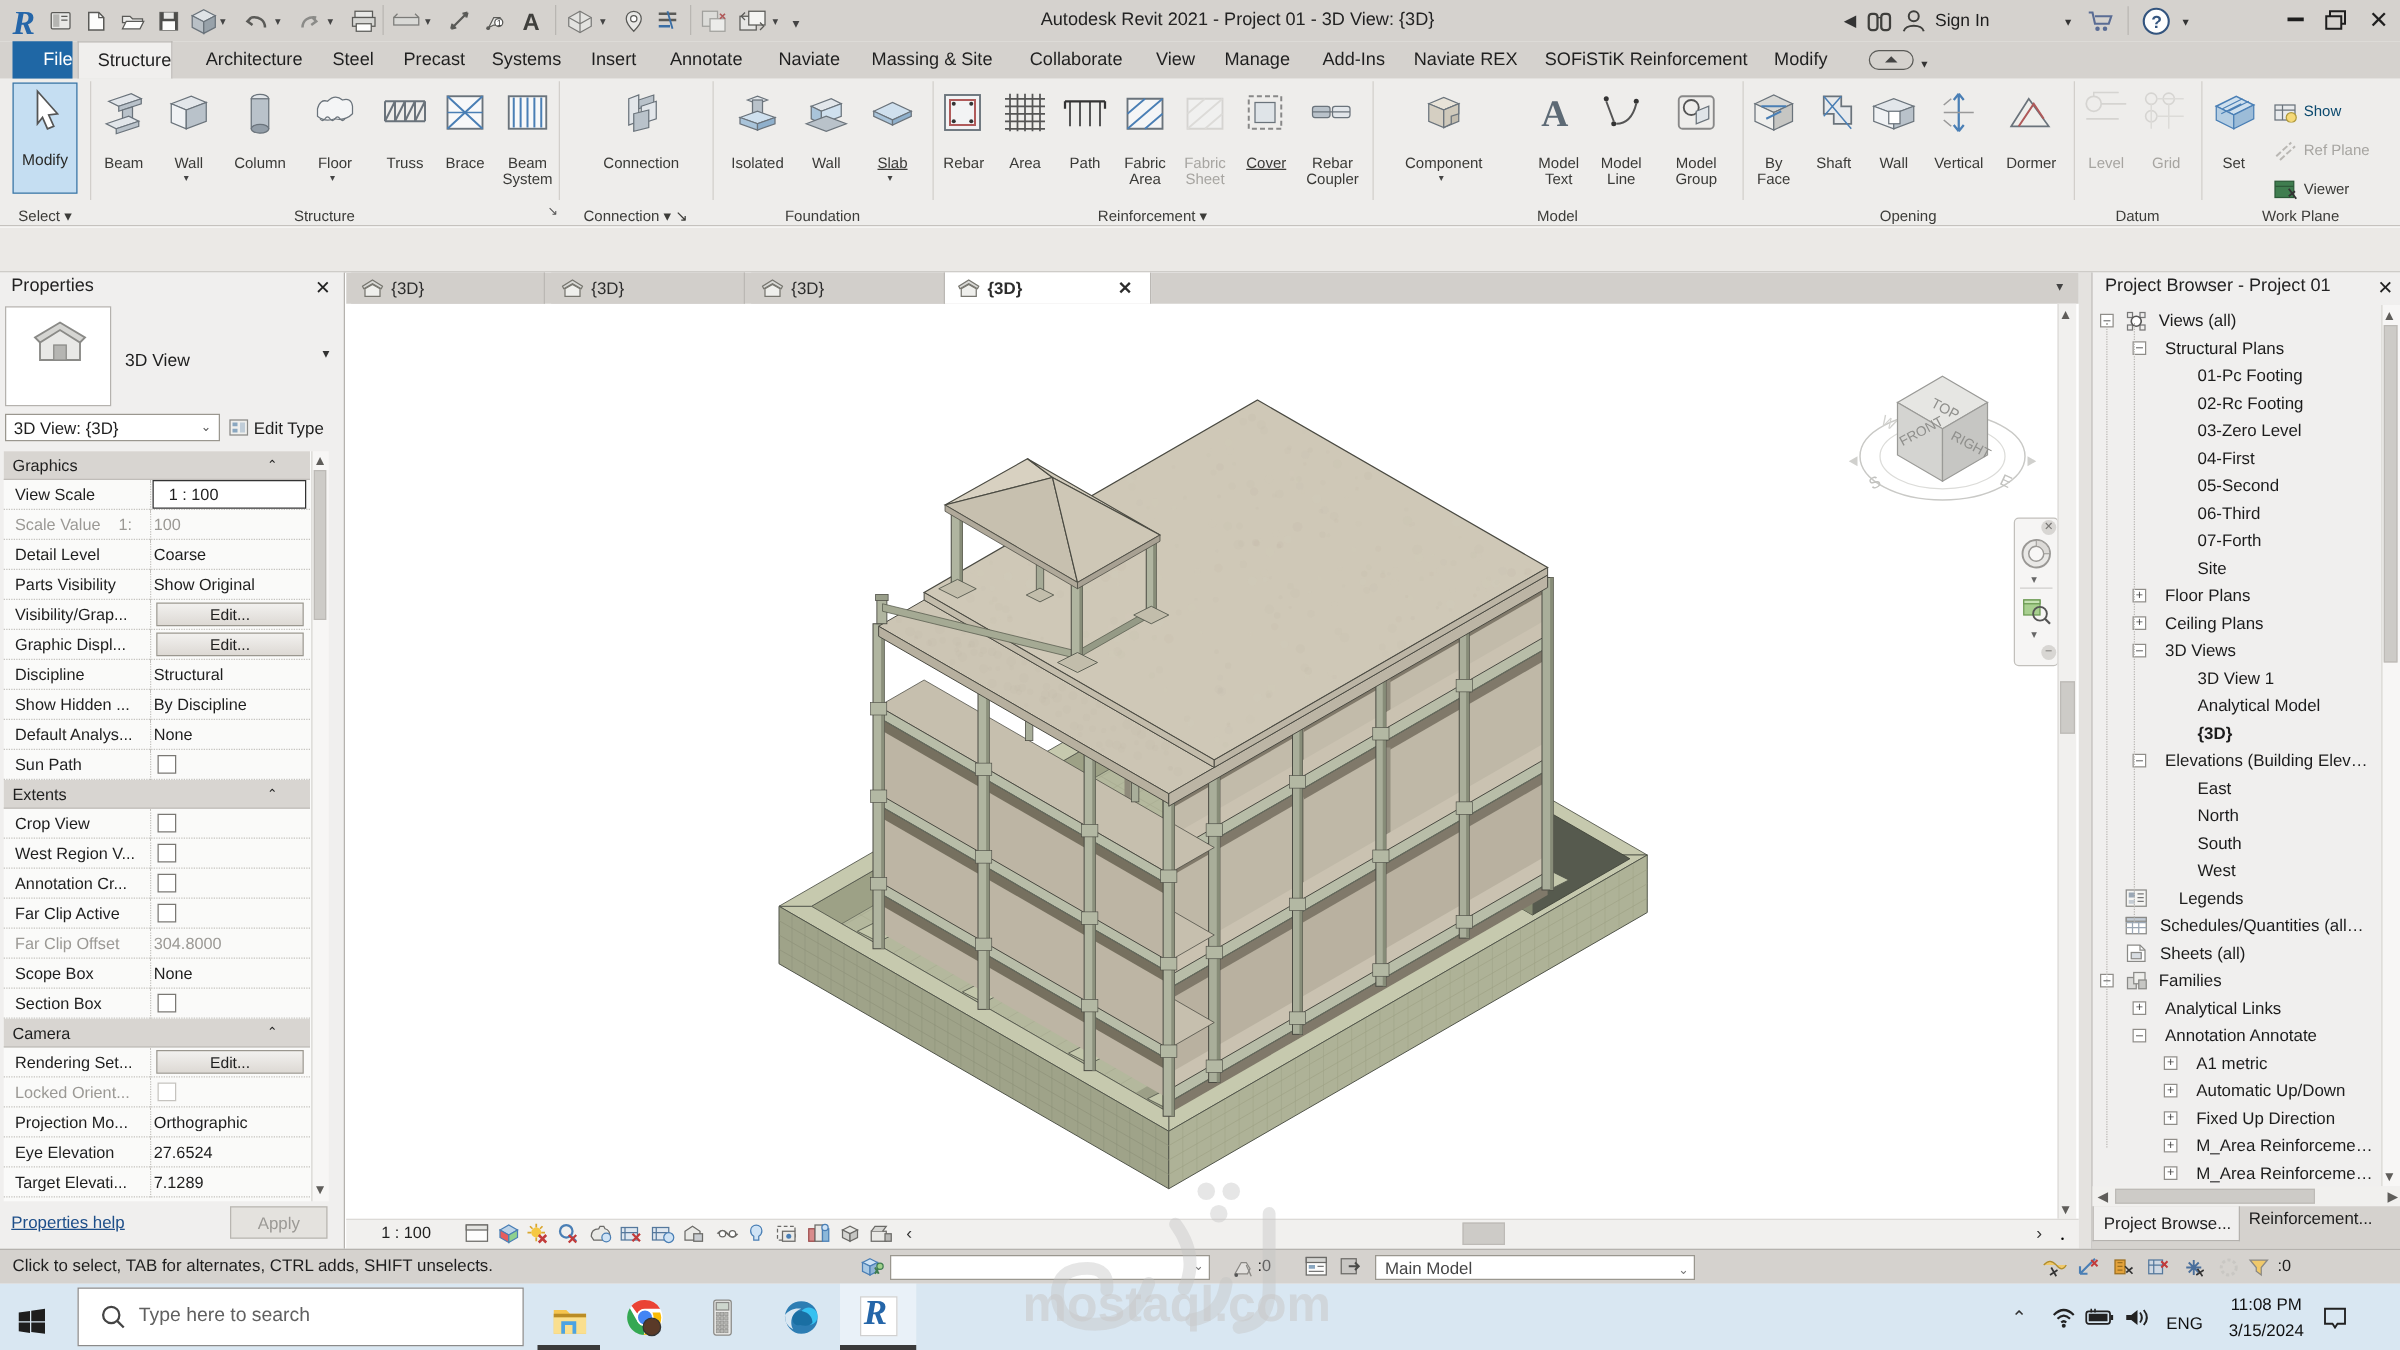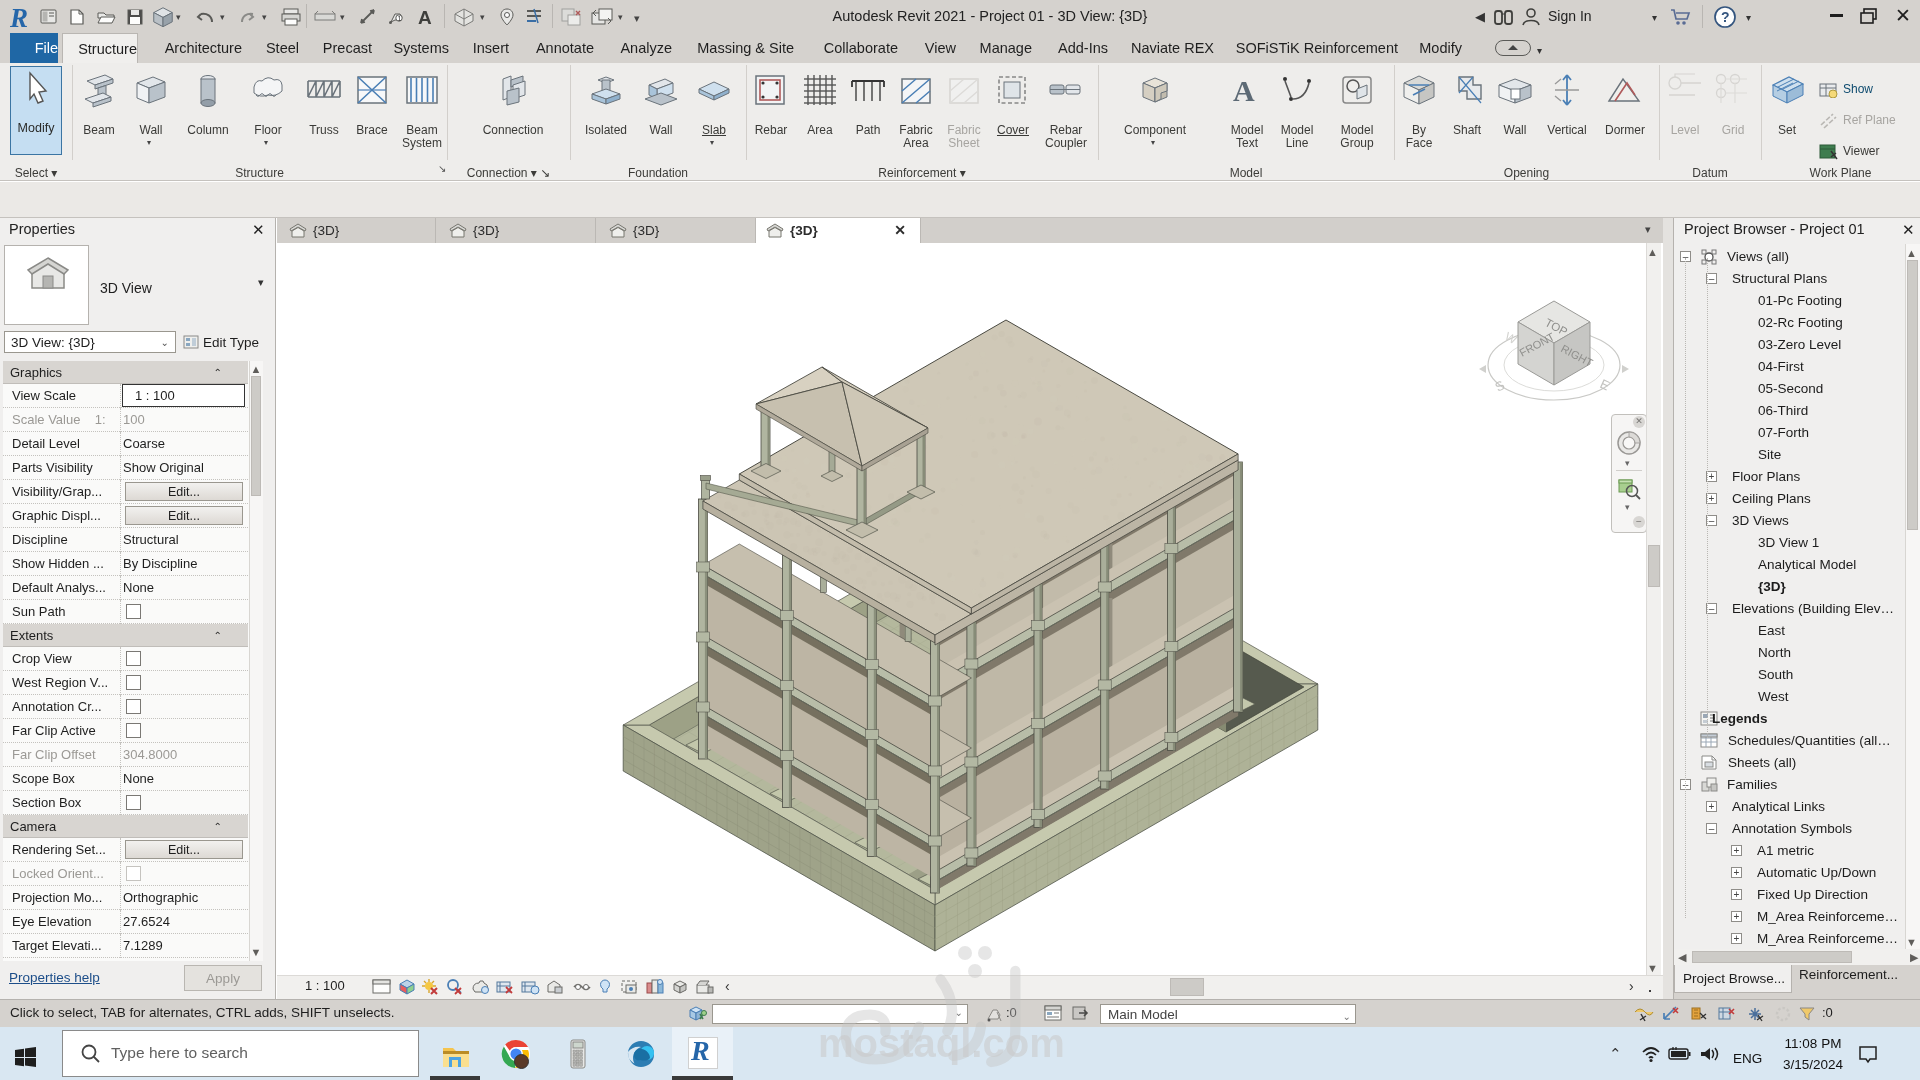--- a/index.html
+++ b/index.html
@@ -175,21 +175,21 @@
 <div class="abs" style="left:1895px;top:4px;font-size:19px;color:#1e1e1e;">✕</div>
 <div class="abs" id="tabrow"></div>
 <div class="mtab" id="filetab" style="left:10px;width:48px;">File</div>
 <div class="mtab" id="structtab" style="left:62px;width:76px;">Structure</div>
 <div class="mtab" style="left:148px;width:94px;">Architecture</div>
 <div class="mtab" style="left:250px;width:49px;">Steel</div>
 <div class="mtab" style="left:310px;width:62px;">Precast</div>
 <div class="mtab" style="left:382px;width:67px;">Systems</div>
 <div class="mtab" style="left:458px;width:51px;">Insert</div>
 <div class="mtab" style="left:518px;width:76px;">Annotate</div>
-<div class="mtab" style="left:606px;width:66px;">Analyze</div>
+<div class="mtab" style="left:606px;width:66px;">Naviate</div>
 <div class="mtab" style="left:682px;width:112px;">Massing &amp; Site</div>
 <div class="mtab" style="left:804px;width:94px;">Collaborate</div>
 <div class="mtab" style="left:912px;width:44px;">View</div>
 <div class="mtab" style="left:964px;width:68px;">Manage</div>
 <div class="mtab" style="left:1042px;width:66px;">Add-Ins</div>
 <div class="mtab" style="left:1118px;width:96px;">Naviate REX</div>
 <div class="mtab" style="left:1222px;width:176px;">SOFiSTiK Reinforcement</div>
 <div class="mtab" style="left:1406px;width:56px;">Modify</div>
 <div class="abs" style="left:1495px;top:40px;width:36px;height:16px;border:1px solid #5a5a57;border-radius:8px;text-align:center;"><svg width="34" height="14" viewBox="0 0 34 14" style="">
         <polygon points="12,9 17,4 22,9" fill="#444"></polygon>
@@ -786,21 +786,21 @@
       </div>
 <div class="trow" style="top:490px;left:0;width:247px;">
         <div style="position:absolute;left:26px;top:2px;width:18px;height:17px;"><svg width="18" height="17" viewBox="0 0 18 17" style="">
             <rect x="1" y="2" width="16" height="13" fill="#f5f5f3" stroke="#8a8a87"></rect>
             <rect x="3" y="4" width="5" height="4" fill="#9aa7b5"></rect>
             <rect x="3" y="10" width="5" height="3" fill="#c5ccd3"></rect>
             <line x1="10" y1="5" x2="15" y2="5" stroke="#777"></line>
             <line x1="10" y1="8" x2="15" y2="8" stroke="#777"></line>
             <line x1="10" y1="11" x2="15" y2="11" stroke="#777"></line>
           </svg></div>
-        <div style="position:absolute;left:38px;top:3px;font-weight:bold;">Legends</div>
+        <div style="position:absolute;left:69px;top:3px;font-weight:normal;">Legends</div>
       </div>
 <div class="trow" style="top:512px;left:0;width:247px;">
         <div style="position:absolute;left:26px;top:2px;width:18px;height:17px;"><svg width="18" height="17" viewBox="0 0 18 17" style="">
             <rect x="1" y="2" width="16" height="13" fill="#fff" stroke="#8a8a87"></rect>
             <path d="M1 6 h16 M1 10 h16 M6 2 v13 M11 2 v13" stroke="#9aa7b5"></path>
             <rect x="1" y="2" width="16" height="3" fill="#c3ccd6" stroke="#8a8a87"></rect>
           </svg></div>
         <div style="position:absolute;left:54px;top:3px;font-weight:normal;">Schedules/Quantities (all…</div>
       </div>
 <div class="trow" style="top:534px;left:0;width:247px;">
@@ -819,21 +819,21 @@
             <rect x="11" y="8" width="6" height="7" fill="#c6c6c3" stroke="#8a8a87"></rect>
           </svg></div>
         <div style="position:absolute;left:53px;top:3px;font-weight:normal;">Families</div>
       </div>
 <div class="trow" style="top:578px;left:0;width:247px;">
         <div class="pm" style="left:32px;top:5px;">+</div>
         <div style="position:absolute;left:58px;top:3px;font-weight:normal;">Analytical Links</div>
       </div>
 <div class="trow" style="top:600px;left:0;width:247px;">
         <div class="pm" style="left:32px;top:5px;">–</div>
-        <div style="position:absolute;left:58px;top:3px;font-weight:normal;">Annotation Symbols</div>
+        <div style="position:absolute;left:58px;top:3px;font-weight:normal;">Annotation Annotate</div>
       </div>
 <div class="trow" style="top:622px;left:0;width:247px;">
         <div class="pm" style="left:57px;top:5px;">+</div>
         <div style="position:absolute;left:83px;top:3px;font-weight:normal;">A1 metric</div>
       </div>
 <div class="trow" style="top:644px;left:0;width:247px;">
         <div class="pm" style="left:57px;top:5px;">+</div>
         <div style="position:absolute;left:83px;top:3px;font-weight:normal;">Automatic Up/Down</div>
       </div>
 <div class="trow" style="top:666px;left:0;width:247px;">

